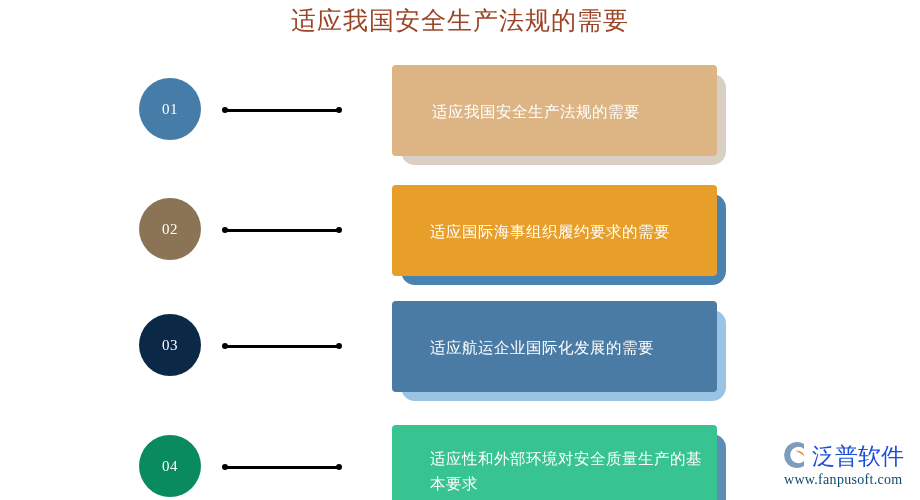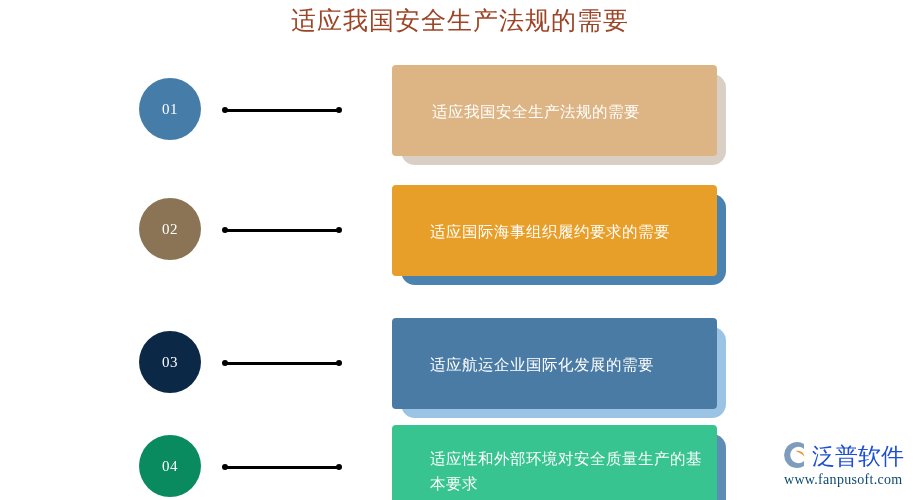--- a/index.html
+++ b/index.html
@@ -30,21 +30,21 @@
   }
 
   .row {
     position: absolute;
     left: 0;
     width: 920px;
     height: 120px;
   }
   .row-1 { top: 55px; }
   .row-2 { top: 175px; }
-  .row-3 { top: 308px; }
+  .row-3 { top: 291px; }
   .row-4 { top: 415px; }
 
   
   .badge {
     position: absolute;
     left: 139px;
     top: 23px;
     width: 62px;
     height: 62px;
     border-radius: 50%;

